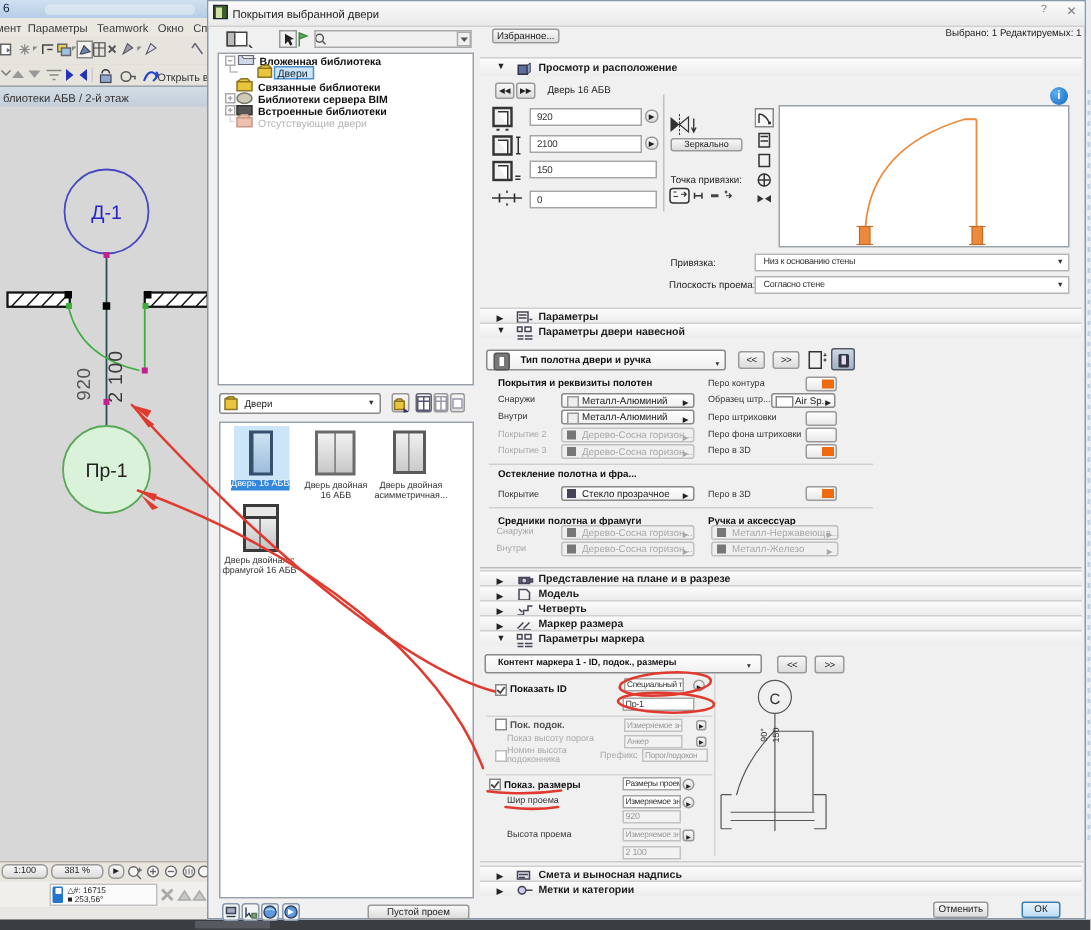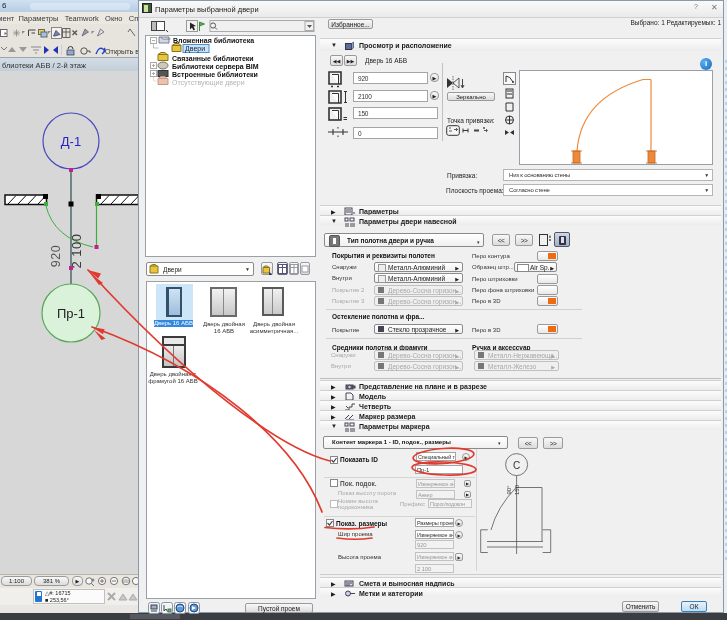--- a/index.html
+++ b/index.html
@@ -138,21 +138,21 @@
 </svg>
 
 <div class="abs" style="left:138px;top:0;width:586px;height:613px;background:#f0f0f0;border:1px solid #8899aa;box-sizing:border-box;"></div>
 <div class="abs" style="left:724px;top:0;width:3px;height:613px;background:#e8eef5;"></div>
 <div class="abs" style="left:725px;top:60px;width:2px;height:500px;background:repeating-linear-gradient(#bcd2e8 0 3px,#e8eef5 3px 7px);"></div>
 <div class="abs" style="left:139px;top:1px;width:584px;height:17px;background:linear-gradient(#fafafa,#eaeaea);border-bottom:1px solid #d0d0d0;box-sizing:border-box;"></div>
 <svg class="abs" style="left:142px;top:3px;" width="10" height="10" viewBox="0 0 10 10">
       <rect x="0.5" y="0.5" width="9" height="9" fill="#3a5f2a" stroke="#223"></rect>
       <rect x="2" y="2" width="4" height="7" fill="#cfe0a0"></rect>
     </svg>
-<div class="abs" style="left:155px;top:5px;font-size:7.5px;color:#222;">Параметры выбранной двери</div>
+<div class="abs" style="left:155px;top:5px;font-size:7.5px;color:#222;">Покрытия выбранной двери</div>
 <div class="abs" style="left:694px;top:3px;font-size:7px;color:#777;">?</div>
 <div class="abs" style="left:711px;top:2.5px;font-size:8px;color:#777;">✕</div>
 
 <svg class="abs" style="left:150px;top:20px;" width="165" height="12" viewBox="0 0 165 12">
   <g fill="none" stroke="#444">
     <rect x="1.5" y="1.5" width="13" height="9" fill="#fff"></rect>
     <rect x="1.5" y="1.5" width="5" height="9" fill="#bbb"></rect>
     <rect x="36.5" y="0.5" width="11" height="11" fill="#f2f2f2" stroke="#999"></rect>
     <path d="M40 2.5 l0 7 2 -2 1.5 3 1.5 -1 -1.5 -3 2.5 -0.5z" fill="#222" stroke="none"></path>
     <path d="M49.5 2 l0 9 M49.5 2 l5 2 -5 2z" stroke="#3a8a3a" fill="#5fae5f"></path>

